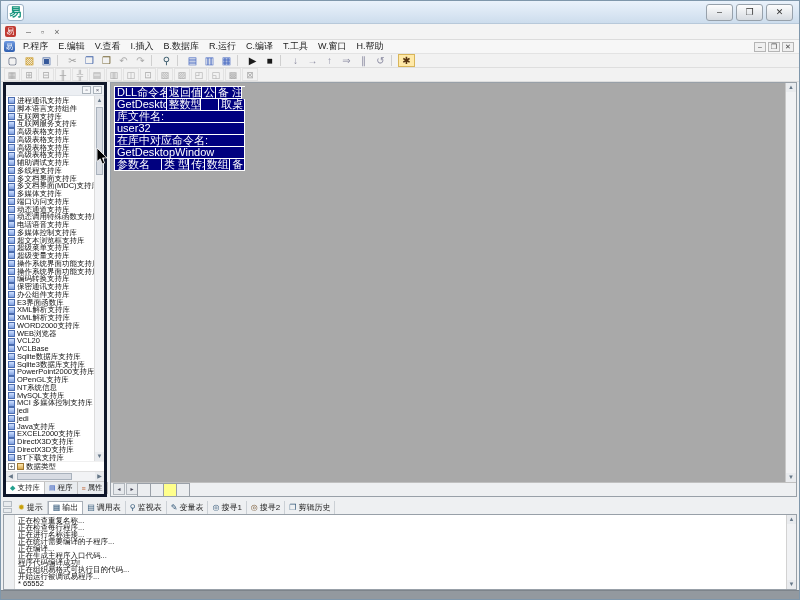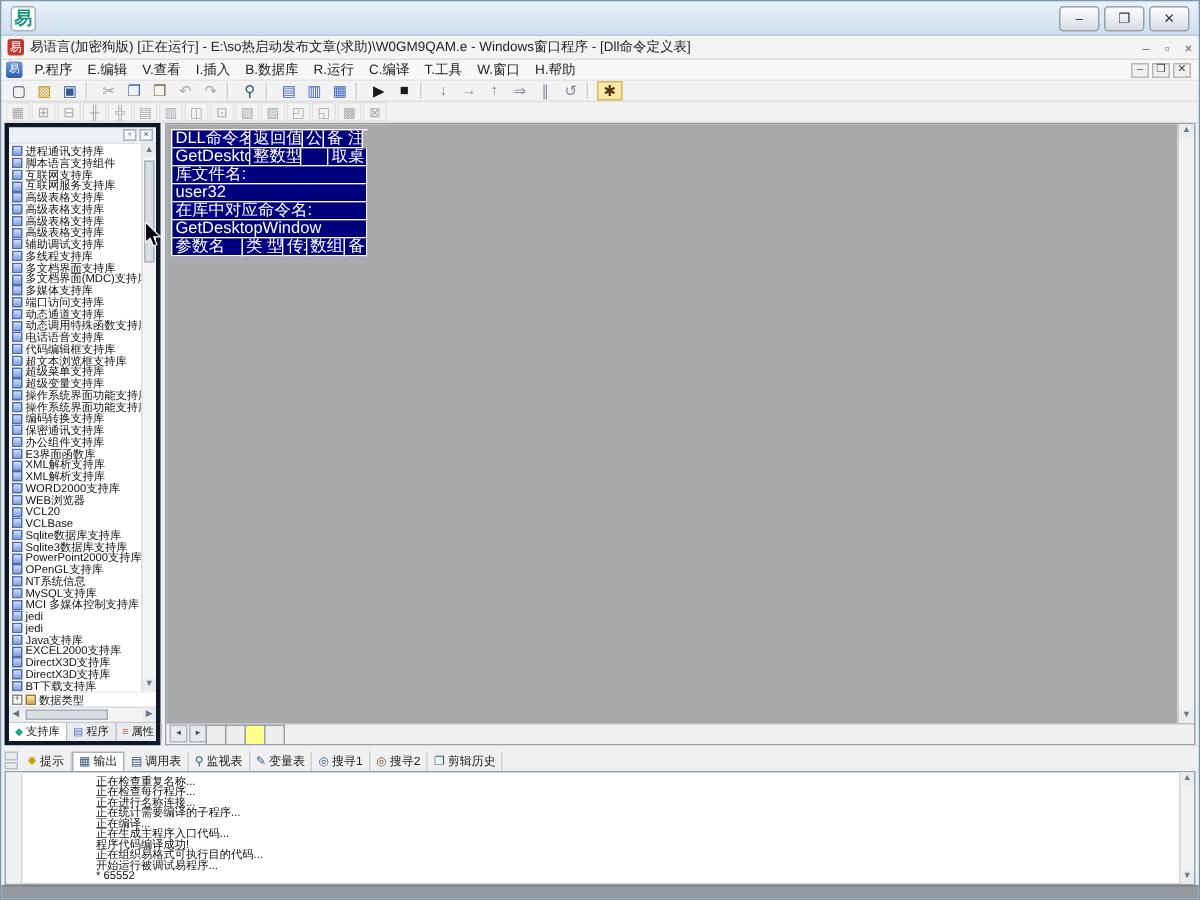--- a/index.html
+++ b/index.html
@@ -112,21 +112,21 @@
   .otabs { height:14px; flex:none; display:flex; align-items:center; }
   .ogrip { width:9px; height:12px; flex:none; margin-right:2px; display:flex; flex-direction:column; gap:1px; }
   .ogrip span { flex:1; border:1px solid #b5bcc3; background:#e8ebee; }
   .otab { display:flex; align-items:center; gap:2px; font-size:8px; padding:0 4px; height:13px;
     border-right:1px solid #cbd0d5; color:#222; white-space:nowrap; }
   .otab.selected { background:#fff; border:1px solid #a9b0b8; border-bottom:none; }
   .obody { height:76px; flex:none; background:#fff; border:1px solid #98a0a8; display:flex; position:relative; }
   .ogutter { width:11px; flex:none; background:#eef0f2; border-right:1px solid #d9d9d9;
     display:flex; flex-direction:column; align-items:center; padding-top:2px; gap:2px; }
   .gbtn { width:8px; height:8px; font-size:6px; line-height:8px; text-align:center; color:#c23; }
-  .olines { flex:1; padding:2px 3px; font-size:7.5px; line-height:7px; color:#111; overflow:hidden;margin-left:46px; }
+  .olines { flex:1; padding:2px 3px; font-size:7.5px; line-height:7px; color:#111; overflow:hidden; }
   .watermark { position:absolute; right:58px; bottom:2px; text-align:center; pointer-events:none; }
   .wm1 { font-family:"Liberation Serif", serif; font-weight:bold; font-size:25px; line-height:26px; color:#2a2ad0; }
   .wm2 { font-family:"Liberation Serif", serif; font-weight:bold; font-size:17px; line-height:17px; color:#e02020; }
   .out-vscroll { width:10px; flex:none; background:#f1f2f4; border-left:1px solid #d2d2d2; position:relative; }
 
   .bottomframe { flex:1; background:#93999f; border-top:1px solid #7d848b; }
 
   .cursor { position:absolute; left:95px; top:147px; z-index:60; }
 </style>
 </head>
@@ -137,21 +137,20 @@
   <div class="os-titlebar">
     <div class="os-logo">易</div>
     <div class="os-sp"></div>
     <div class="osbtn">–</div>
     <div class="osbtn">❐</div>
     <div class="osbtn">✕</div>
   </div>
 
   <div class="ide-titlebar">
     <div class="ide-icon">易</div>
-    <div class="ide-title">易语言(加密狗版) [正在运行] - E:\so热启动发布文章(求助)\W0GM9QAM.e - Windows窗口程序 - [Dll命令定义表]</div>
     <span class="winctl">–</span>
     <span class="winctl">▫</span>
     <span class="winctl">×</span>
   </div>
 
   <div class="menubar">
     <div class="app-icon">易</div>
     <div class="mitem">P.程序</div>
       <div class="mitem">E.编辑</div>
       <div class="mitem">V.查看</div>
@@ -373,21 +372,21 @@
             <div class="lib">
               <span class="ic"></span>
               <span>动态调用特殊函数支持库</span>
             </div>
             <div class="lib">
               <span class="ic"></span>
               <span>电话语音支持库</span>
             </div>
             <div class="lib">
               <span class="ic"></span>
-              <span>代码编辑框支持库</span>
+              <span>多媒体控制支持库</span>
             </div>
             <div class="lib">
               <span class="ic"></span>
               <span>超文本浏览框支持库</span>
             </div>
             <div class="lib">
               <span class="ic"></span>
               <span>超级菜单支持库</span>
             </div>
             <div class="lib">

